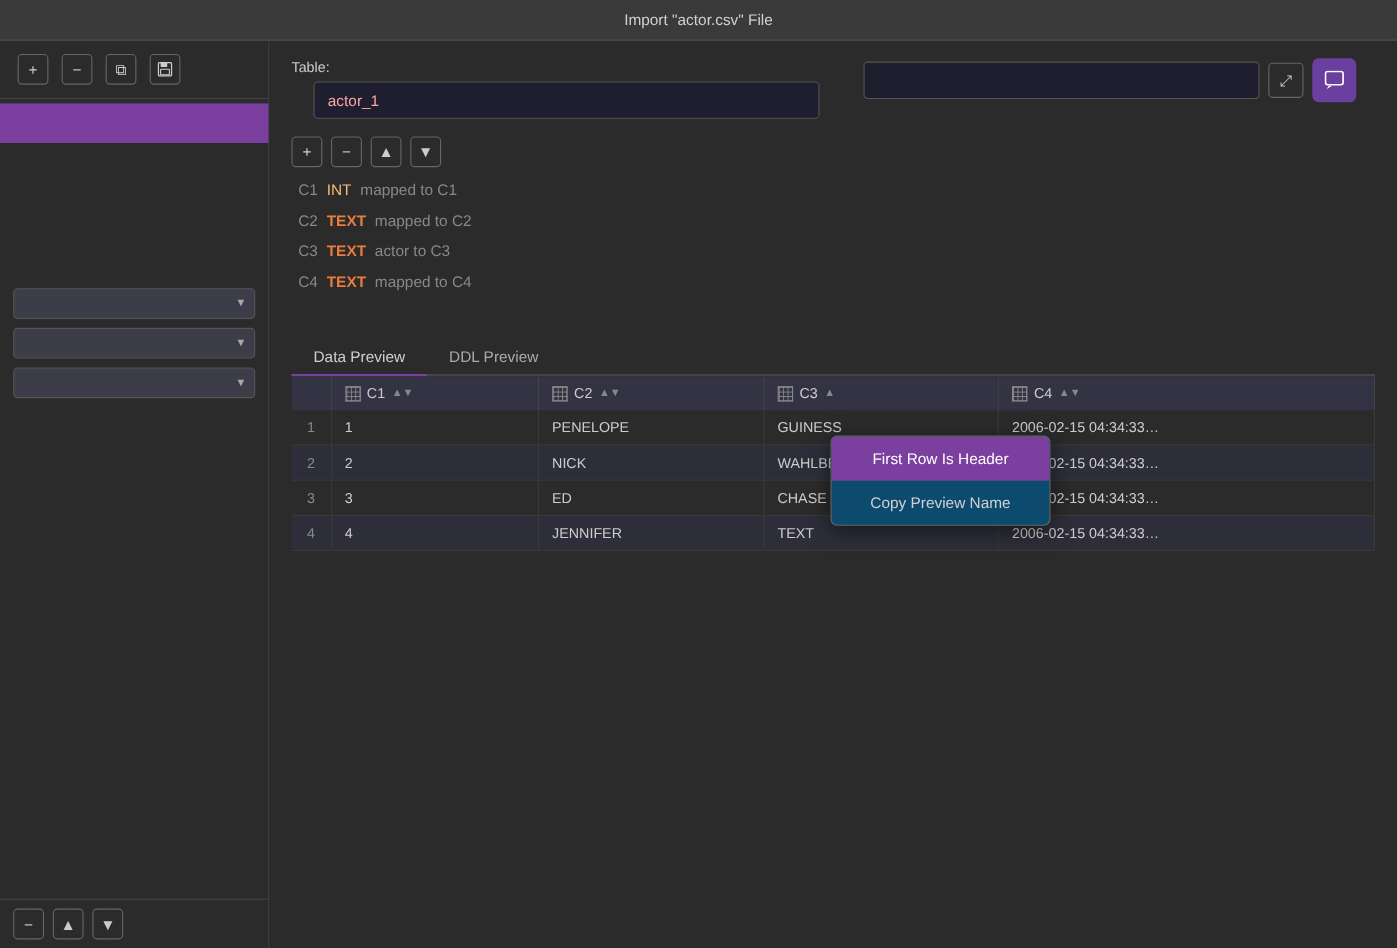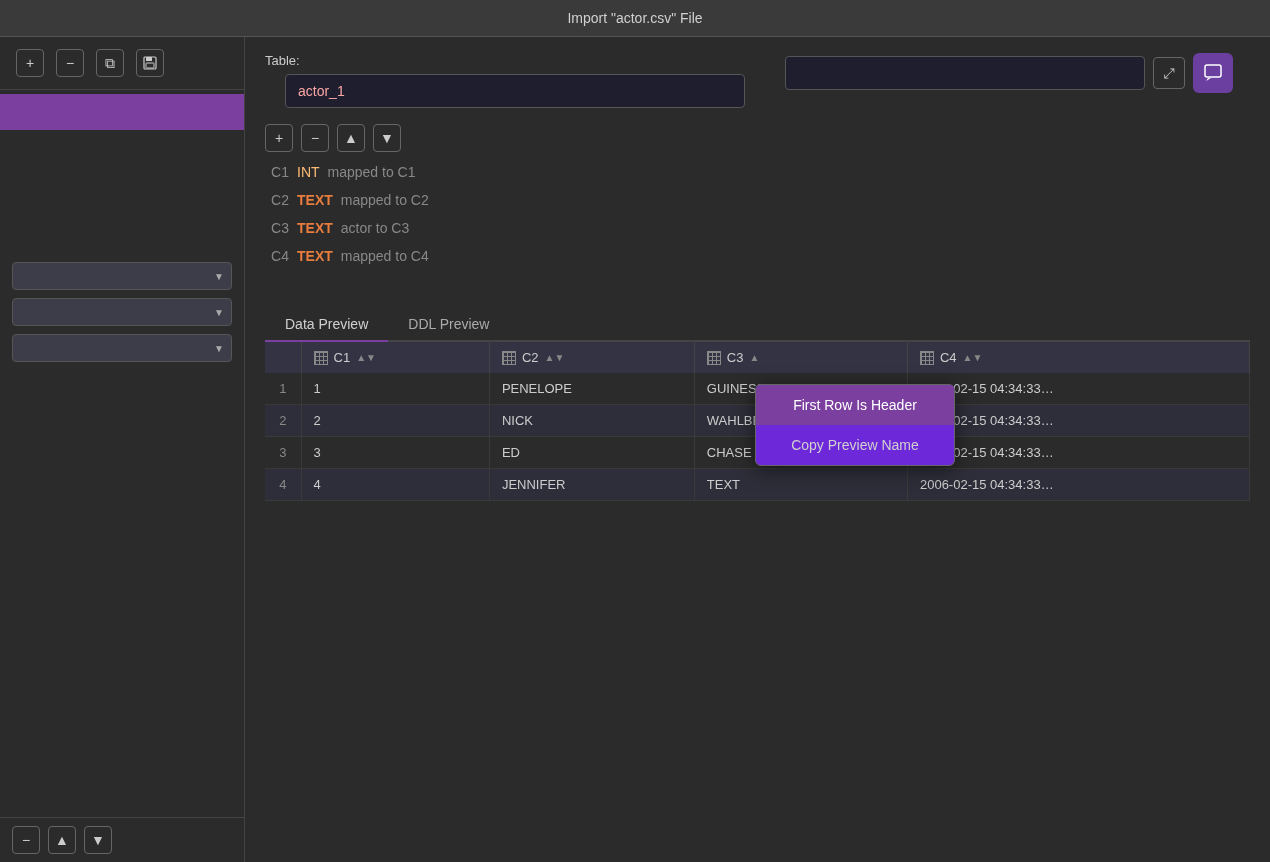--- a/index.html
+++ b/index.html
@@ -367,28 +367,28 @@
 
     .data-table tbody td.row-num {
       color: #888;
       text-align: center;
       width: 36px;
     }
 
     
     .context-menu {
       position: absolute;
-      background: #6d28d9;
+      background: #0c4a6e;
       border: 1px solid #666;
       border-radius: 6px;
       box-shadow: 0 4px 20px rgba(0,0,0,0.5);
       min-width: 200px;
       overflow: hidden;
       z-index: 100;
-      top: 42px;
+      top: 54px;
       left: 490px;
     }
 
     .context-menu-item {
       padding: 12px 20px;
       font-size: 14px;
       color: #d0d0d0;
       cursor: pointer;
       text-align: center;
     }

